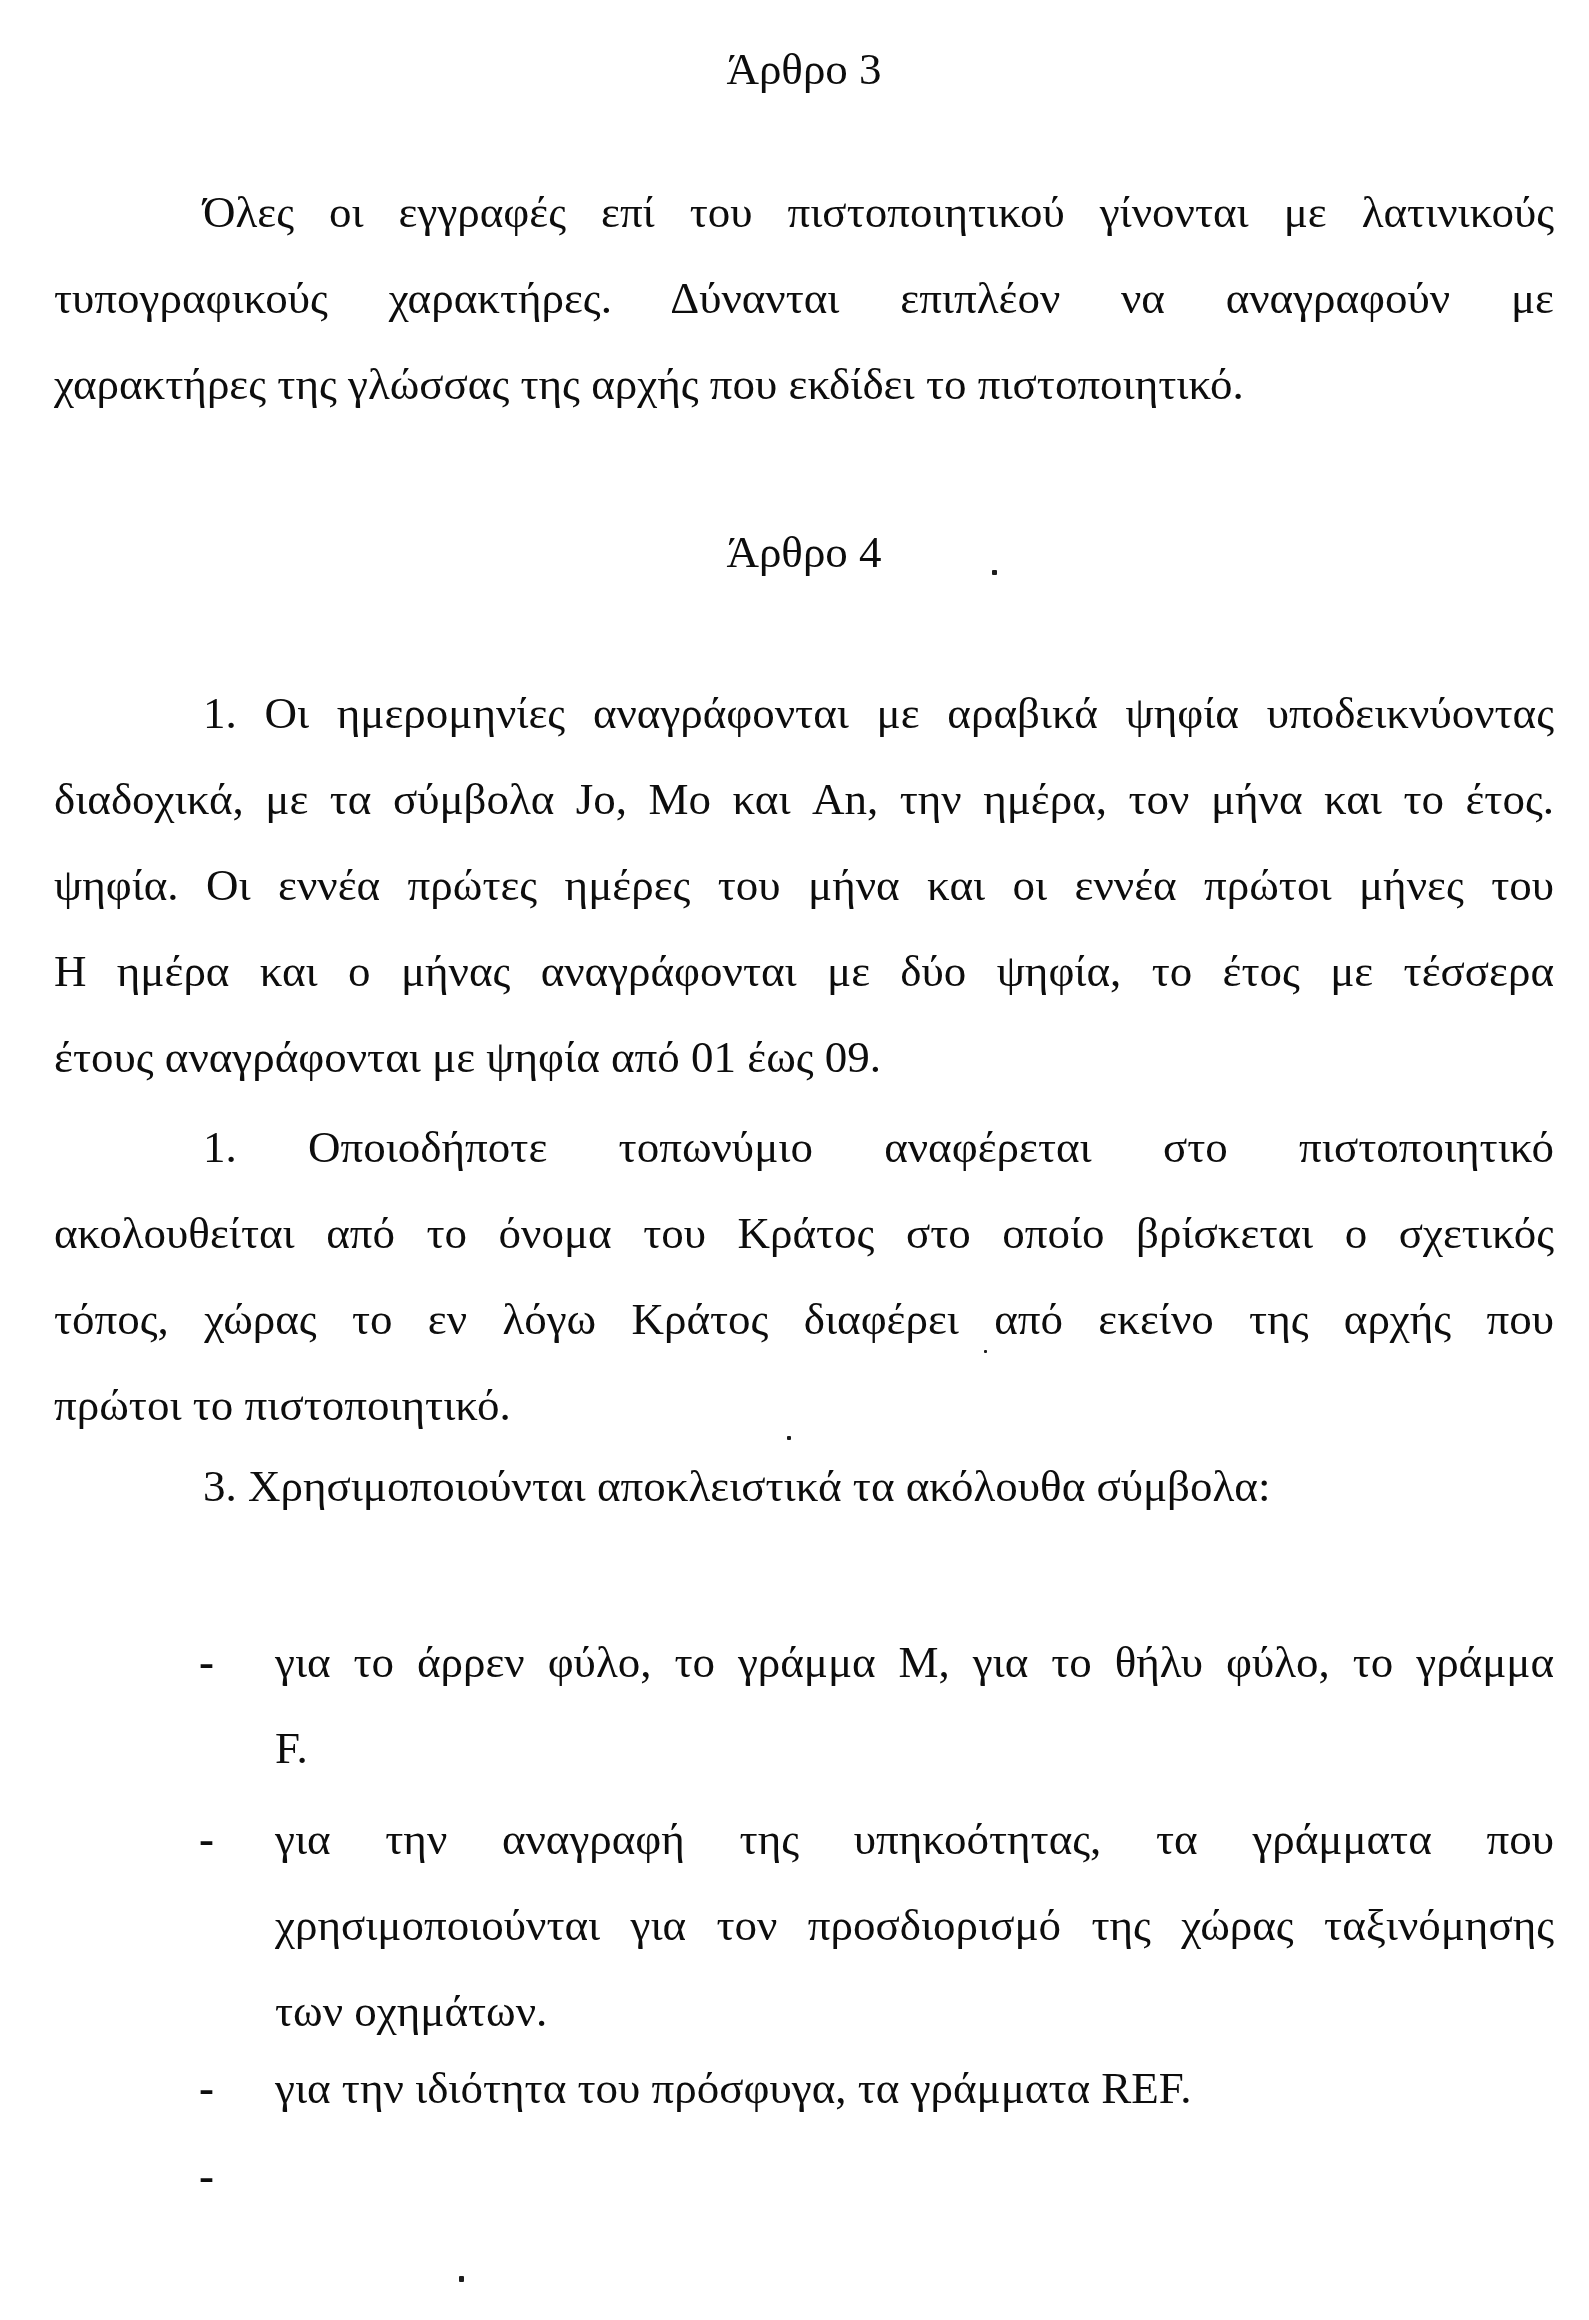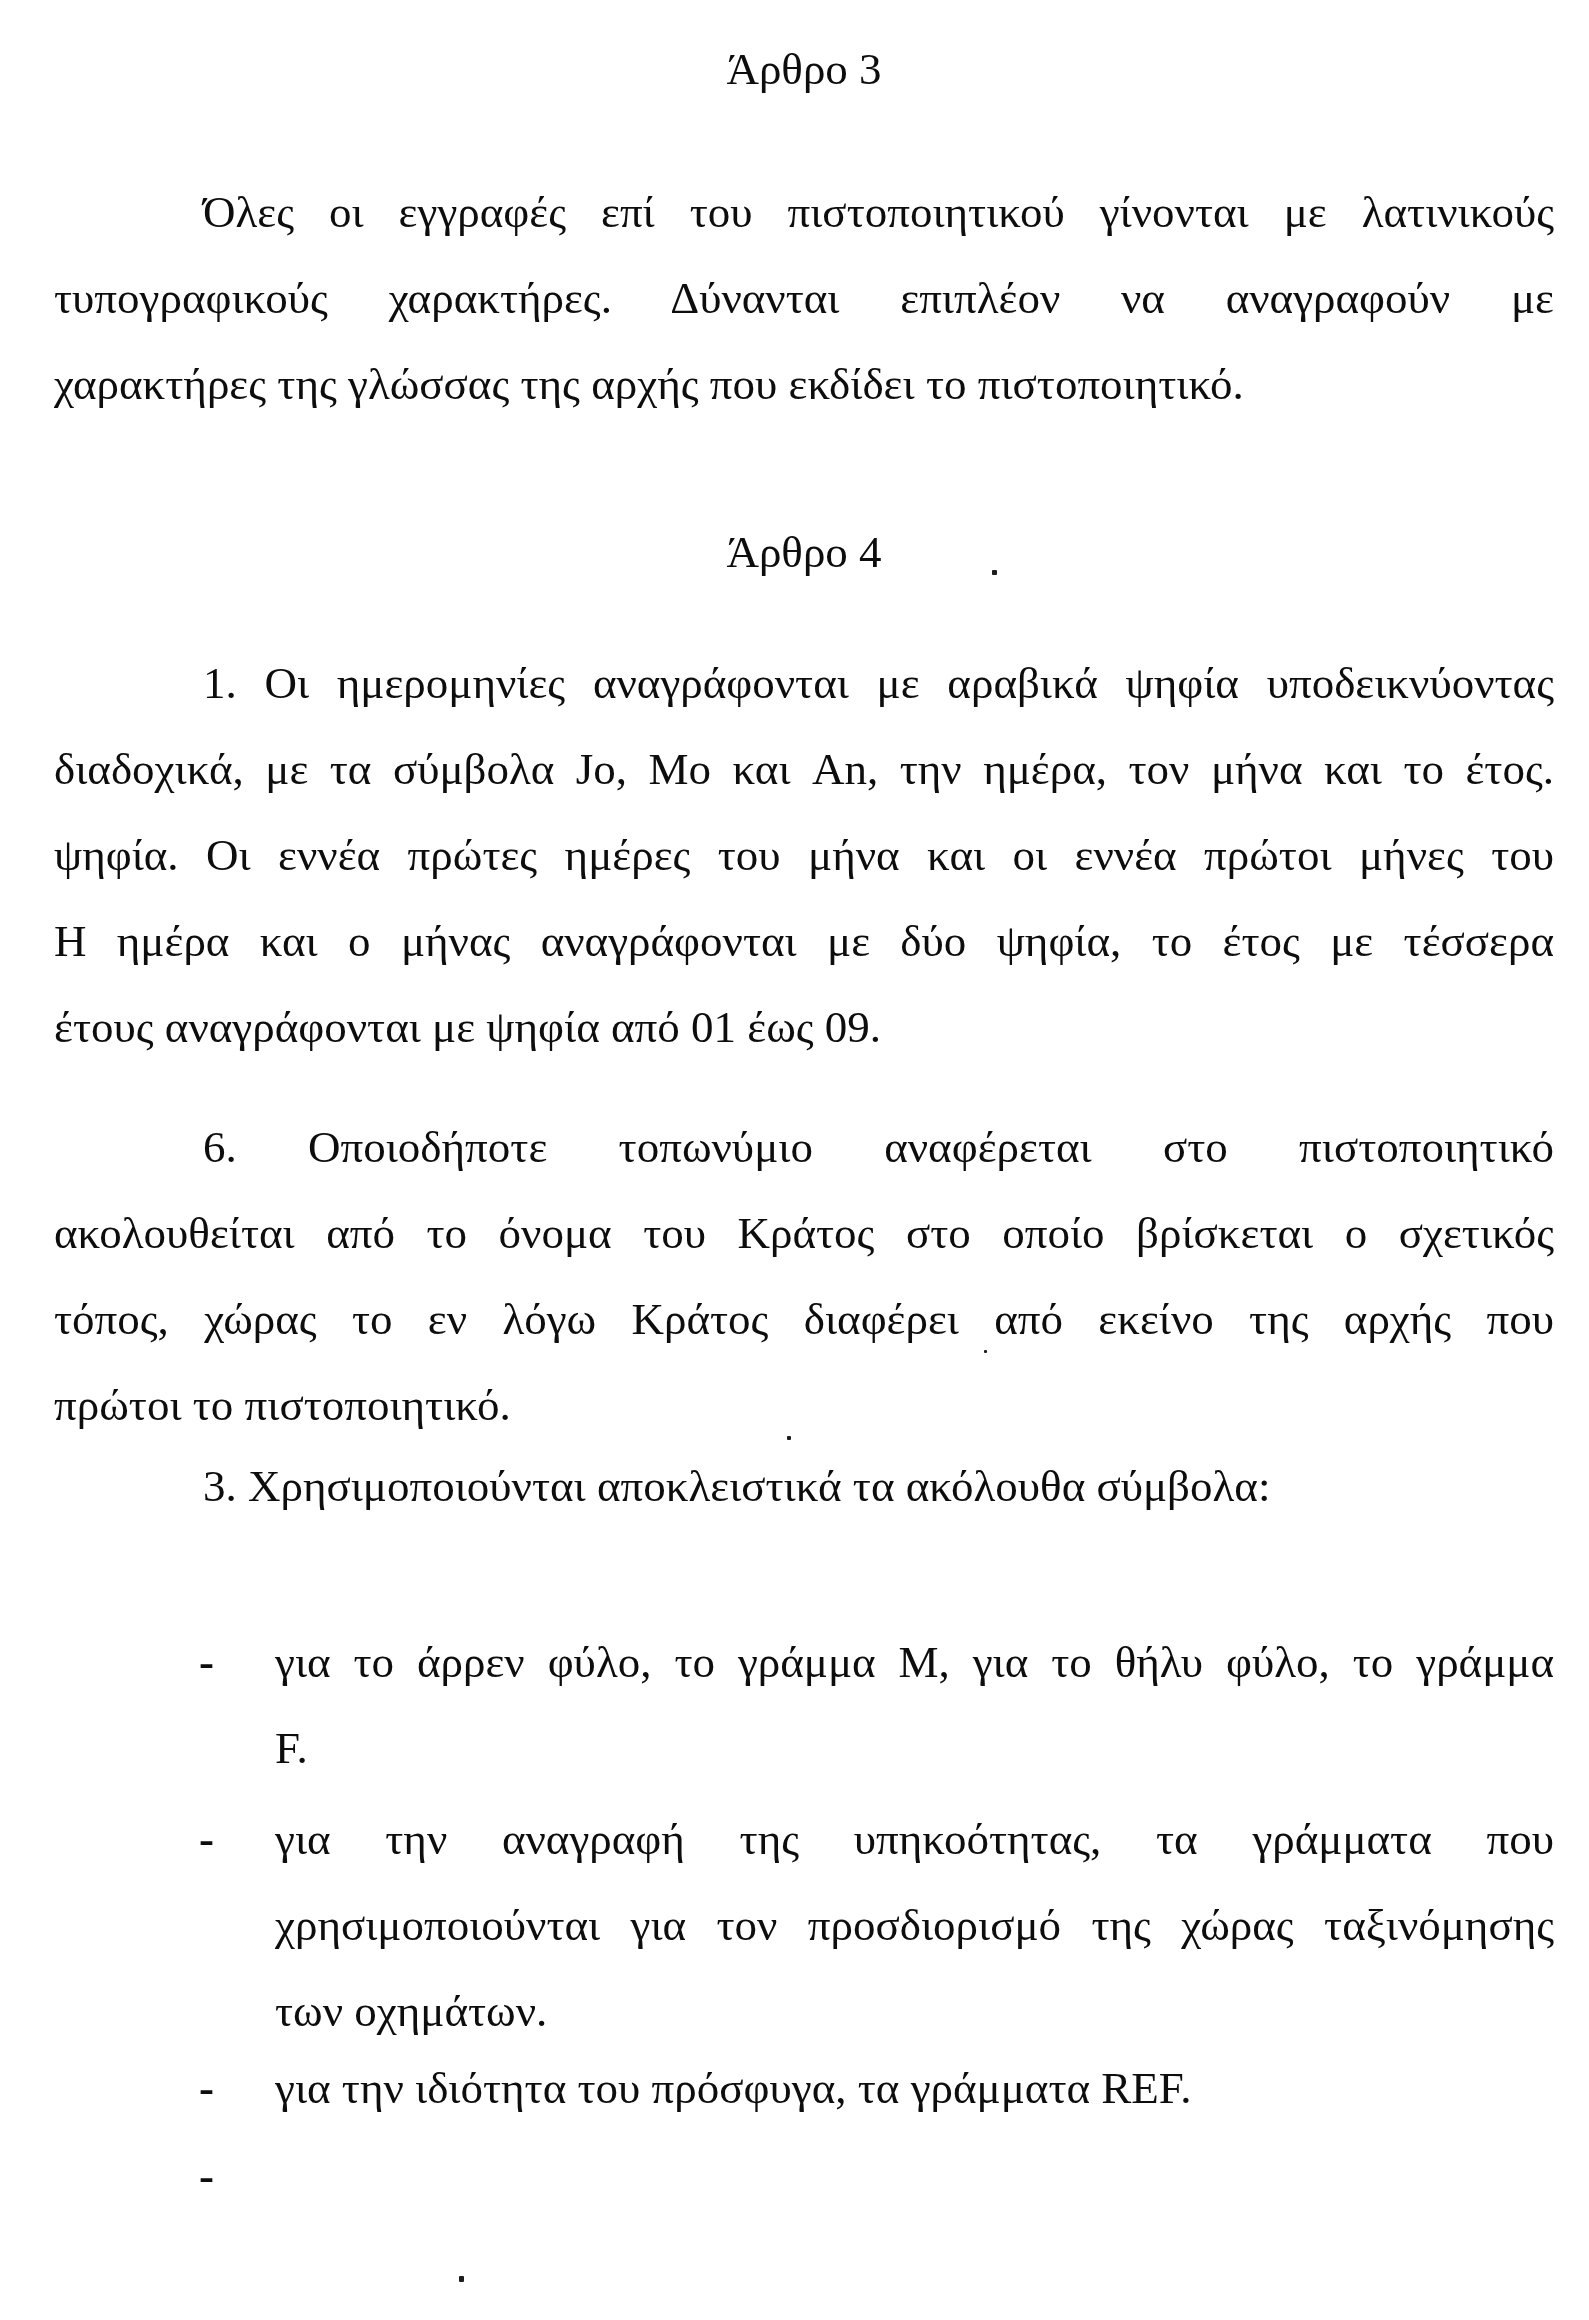--- a/index.html
+++ b/index.html
@@ -64,30 +64,30 @@
     <div class="block heading" style="top:25.5px">Άρθρο 3</div>
 
     <div class="block" style="top:169px">
       <div class="line just ind">Όλες οι εγγραφές επί του πιστοποιητικού γίνονται με λατινικούς</div>
       <div class="line just">τυπογραφικούς χαρακτήρες. Δύνανται επιπλέον να αναγραφούν με</div>
       <div class="line">χαρακτήρες της γλώσσας της αρχής που εκδίδει το πιστοποιητικό.</div>
     </div>
 
     <div class="block heading" style="top:509px">Άρθρο 4</div>
 
-    <div class="block" style="top:640px">
+    <div class="block" style="top:670px">
       <div class="line just ind">1. Οι ημερομηνίες αναγράφονται με αραβικά ψηφία υποδεικνύοντας</div>
       <div class="line just">διαδοχικά, με τα σύμβολα Jo, Mo και An, την ημέρα, τον μήνα και το έτος.</div>
       <div class="line just">ψηφία. Οι εννέα πρώτες ημέρες του μήνα και οι εννέα πρώτοι μήνες του</div>
       <div class="line just">Η ημέρα και ο μήνας αναγράφονται με δύο ψηφία, το έτος με τέσσερα</div>
       <div class="line">έτους αναγράφονται με ψηφία από 01 έως 09.</div>
     </div>
 
     <div class="block" style="top:1104px">
-      <div class="line just ind">6. Οποιοδήποτε τοπωνύμιο αναφέρεται στο πιστοποιητικό</div>
+      <div class="line just ind">1. Οποιοδήποτε τοπωνύμιο αναφέρεται στο πιστοποιητικό</div>
       <div class="line just">ακολουθείται από το όνομα του Κράτος στο οποίο βρίσκεται ο σχετικός</div>
       <div class="line just">τόπος, χώρας το εν λόγω Κράτος διαφέρει από εκείνο της αρχής που</div>
       <div class="line">πρώτοι το πιστοποιητικό.</div>
     </div>
 
     <div class="block" style="top:1443px">
       <div class="line ind">3. Χρησιμοποιούνται αποκλειστικά τα ακόλουθα σύμβολα:</div>
     </div>
 
     <div class="block" style="top:1619px">

